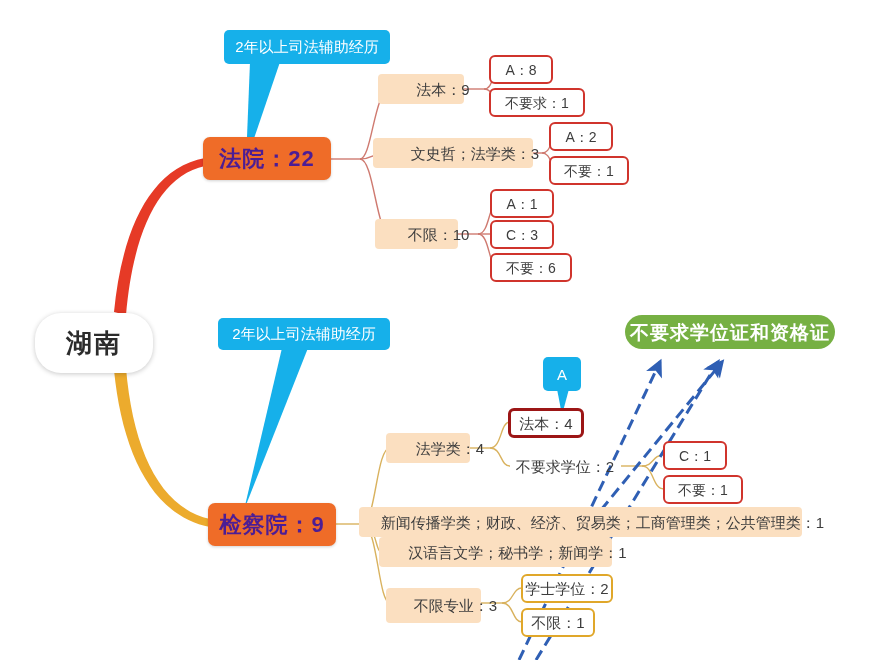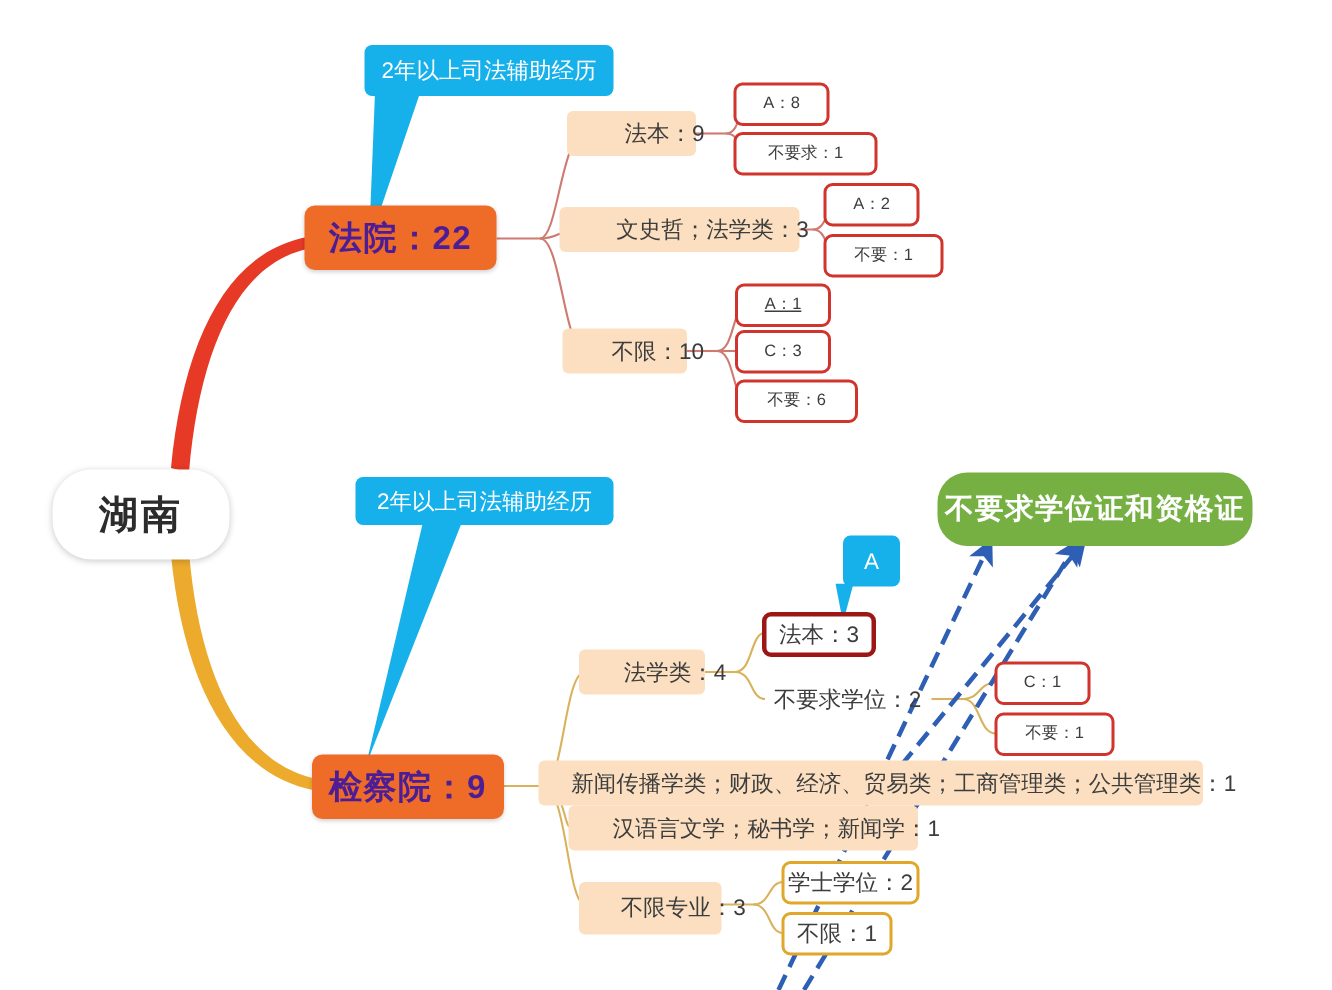--- a/index.html
+++ b/index.html
@@ -58,21 +58,21 @@
     color:#3d3d3d;
     font-size:15px;
   }
 
   
   .red{
     background:#ffffff;
     border:2px solid #d0342c;
     border-radius:6px;
     color:#3d3d3d;
-    font-size:11px;
+    font-size:14px;
   }
   .red-thick{
     background:#ffffff;
     border:3px solid #9c1616;
     border-radius:6px;
     color:#3d3d3d;
     font-size:15px;
   }
   
   .gold{
@@ -95,21 +95,20 @@
 
   
   .callout{
     position:absolute;
     background:#16b0ea;
     border-radius:5px;
     color:#ffffff;
     display:flex;align-items:center;justify-content:center;
     white-space:nowrap;
     font-size:15px;
-    margin-left:19px;
   }
   .callout.small{font-size:15px;}
 </style>
 </head>
 <body>
 
 <div id="stage">
 
   <svg id="wires" viewBox="0 0 888 660">
 
@@ -214,39 +213,39 @@
   <div class="node red" style="left:549px;top:122px;width:64px;height:29px;">
     <span>A：2</span>
   </div>
   <div class="node red" style="left:549px;top:156px;width:80px;height:29px;">
     <span>不要：1</span>
   </div>
 
   <div class="node tan" style="left:375px;top:219px;width:83px;height:30px;">
     <span>不限：10</span>
   </div>
-  <div class="node red" style="left:490px;top:189px;width:64px;height:29px;text-decoration:underline;">
+  <div class="node red" style="left:490px;top:189px;width:64px;height:29px;">
     <span>A：1</span>
   </div>
   <div class="node red" style="left:490px;top:220px;width:64px;height:29px;">
     <span>C：3</span>
   </div>
   <div class="node red" style="left:490px;top:253px;width:82px;height:29px;">
     <span>不要：6</span>
   </div>
 
   <div class="node main" style="left:208px;top:503px;width:128px;height:43px;">
     <span>检察院：9</span>
   </div>
 
   <div class="node tan" style="left:386px;top:433px;width:84px;height:30px;">
     <span>法学类：4</span>
   </div>
   <div class="node red-thick" style="left:508px;top:408px;width:76px;height:30px;">
-    <span>法本：3</span>
+    <span>法本：4</span>
   </div>
   <div class="node plain" style="left:508px;top:452px;width:114px;height:28px;">
     <span>不要求学位：2</span>
   </div>
   <div class="node red" style="left:663px;top:441px;width:64px;height:29px;">
     <span>C：1</span>
   </div>
   <div class="node red" style="left:663px;top:475px;width:80px;height:29px;">
     <span>不要：1</span>
   </div>
@@ -261,17 +260,17 @@
   <div class="node tan" style="left:386px;top:588px;width:95px;height:35px;">
     <span>不限专业：3</span>
   </div>
   <div class="node gold" style="left:521px;top:574px;width:92px;height:29px;text-align:right;">
     <span>学士学位：2</span>
   </div>
   <div class="node gold" style="left:521px;top:608px;width:74px;height:29px;">
     <span>不限：1</span>
   </div>
 
-  <div class="node green" style="left:625px;top:315px;width:210px;height:49px;">
+  <div class="node green" style="left:625px;top:315px;width:210px;height:34px;">
     <span>不要求学位证和资格证</span>
   </div>
 
 </div>
 
 </body></html>

